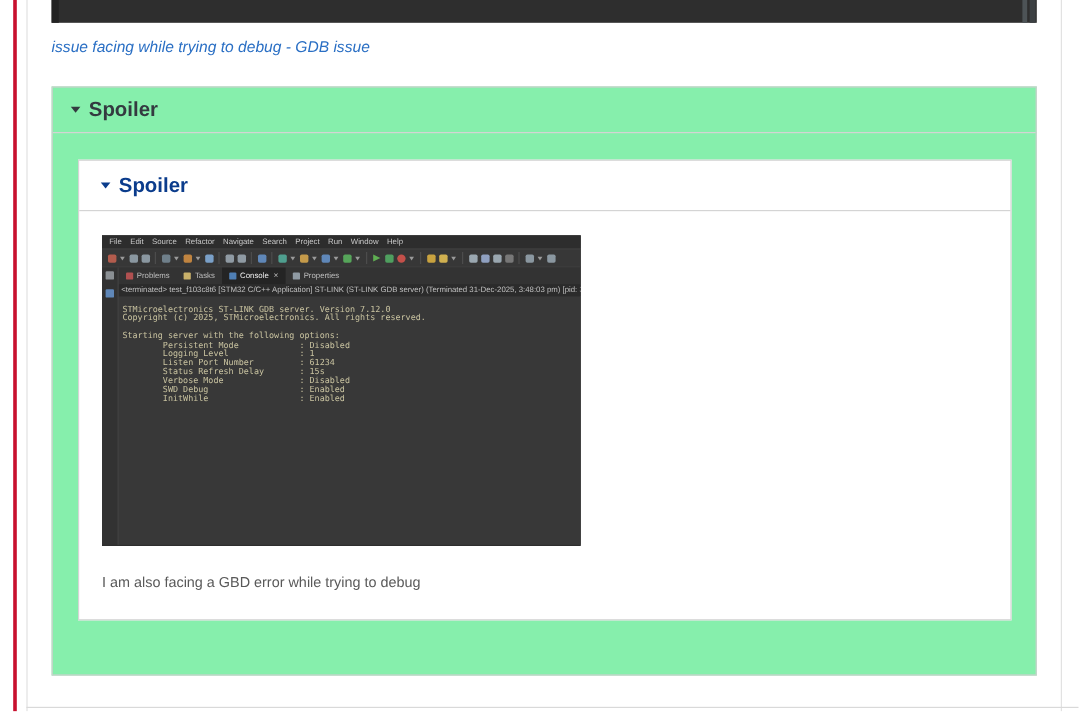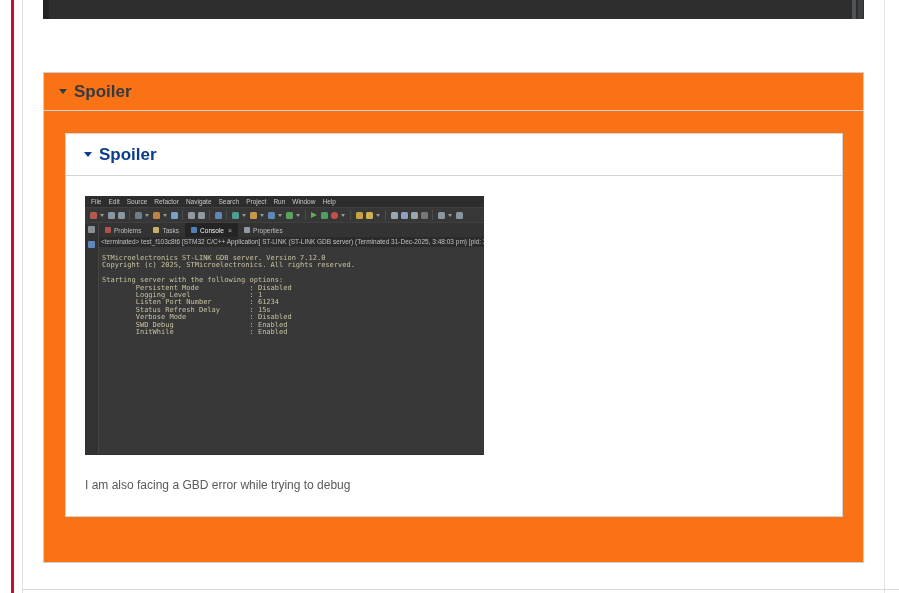--- a/index.html
+++ b/index.html
@@ -16,21 +16,21 @@
   .top-dark-bar{position:absolute;left:43px;top:0;width:821px;height:19px;background:#2e2e2e;}
   .top-dark-bar .edge{position:absolute;left:0;top:0;width:6px;height:19px;background:#232323;}
   .top-dark-bar .scroll1{position:absolute;right:8px;top:0;width:4px;height:19px;background:#4d5356;}
   .top-dark-bar .scroll2{position:absolute;right:1px;top:0;width:5px;height:19px;background:#3c4043;}
 
   .post-link{position:absolute;left:43px;top:31px;font-size:13px;font-style:italic;
              color:var(--link-blue,#2a6fc4);text-decoration:none;cursor:pointer;}
 
   
   .spoiler-outer{position:absolute;left:43px;top:72px;width:819px;height:489px;
-                 border:1px solid #cfcfcf;background:#f97316;}
+                 border:1px solid #cfcfcf;background:#86efac;}
   .spoiler-header{display:flex;align-items:center;border-bottom:1px solid #d4d4d4;cursor:pointer;}
   .spoiler-outer > .spoiler-header{height:37px;padding-left:15px;}
   .caret{width:0;height:0;border-left:4.5px solid transparent;border-right:4.5px solid transparent;
          border-top:5.5px solid currentColor;display:inline-block;}
   .spoiler-label{font-size:17px;font-weight:bold;margin-left:7px;}
   .spoiler-outer > .spoiler-header{color:var(--spoiler-outer-text,#343a40);}
 
   .spoiler-inner{position:absolute;left:21px;top:60px;width:776px;height:382px;
                  border:1px solid #d4d4d4;background:#fff;}
   .spoiler-inner > .spoiler-header{height:41px;padding-left:18px;color:var(--spoiler-inner-text,#0b3c8c);}
@@ -78,20 +78,21 @@
   <div class="vline-gray-left"></div>
   <div class="vline-gray-right"></div>
   <div class="hline-bottom"></div>
 
   <div class="top-dark-bar">
     <div class="edge"></div>
     <div class="scroll1"></div>
     <div class="scroll2"></div>
   </div>
 
+  <a class="post-link">issue facing while trying to debug - GDB issue</a>
 
   <div class="spoiler-outer">
     <div class="spoiler-header">
       <span class="caret"></span>
       <span class="spoiler-label">Spoiler</span>
     </div>
 
     <div class="spoiler-inner">
       <div class="spoiler-header">
         <span class="caret"></span>

